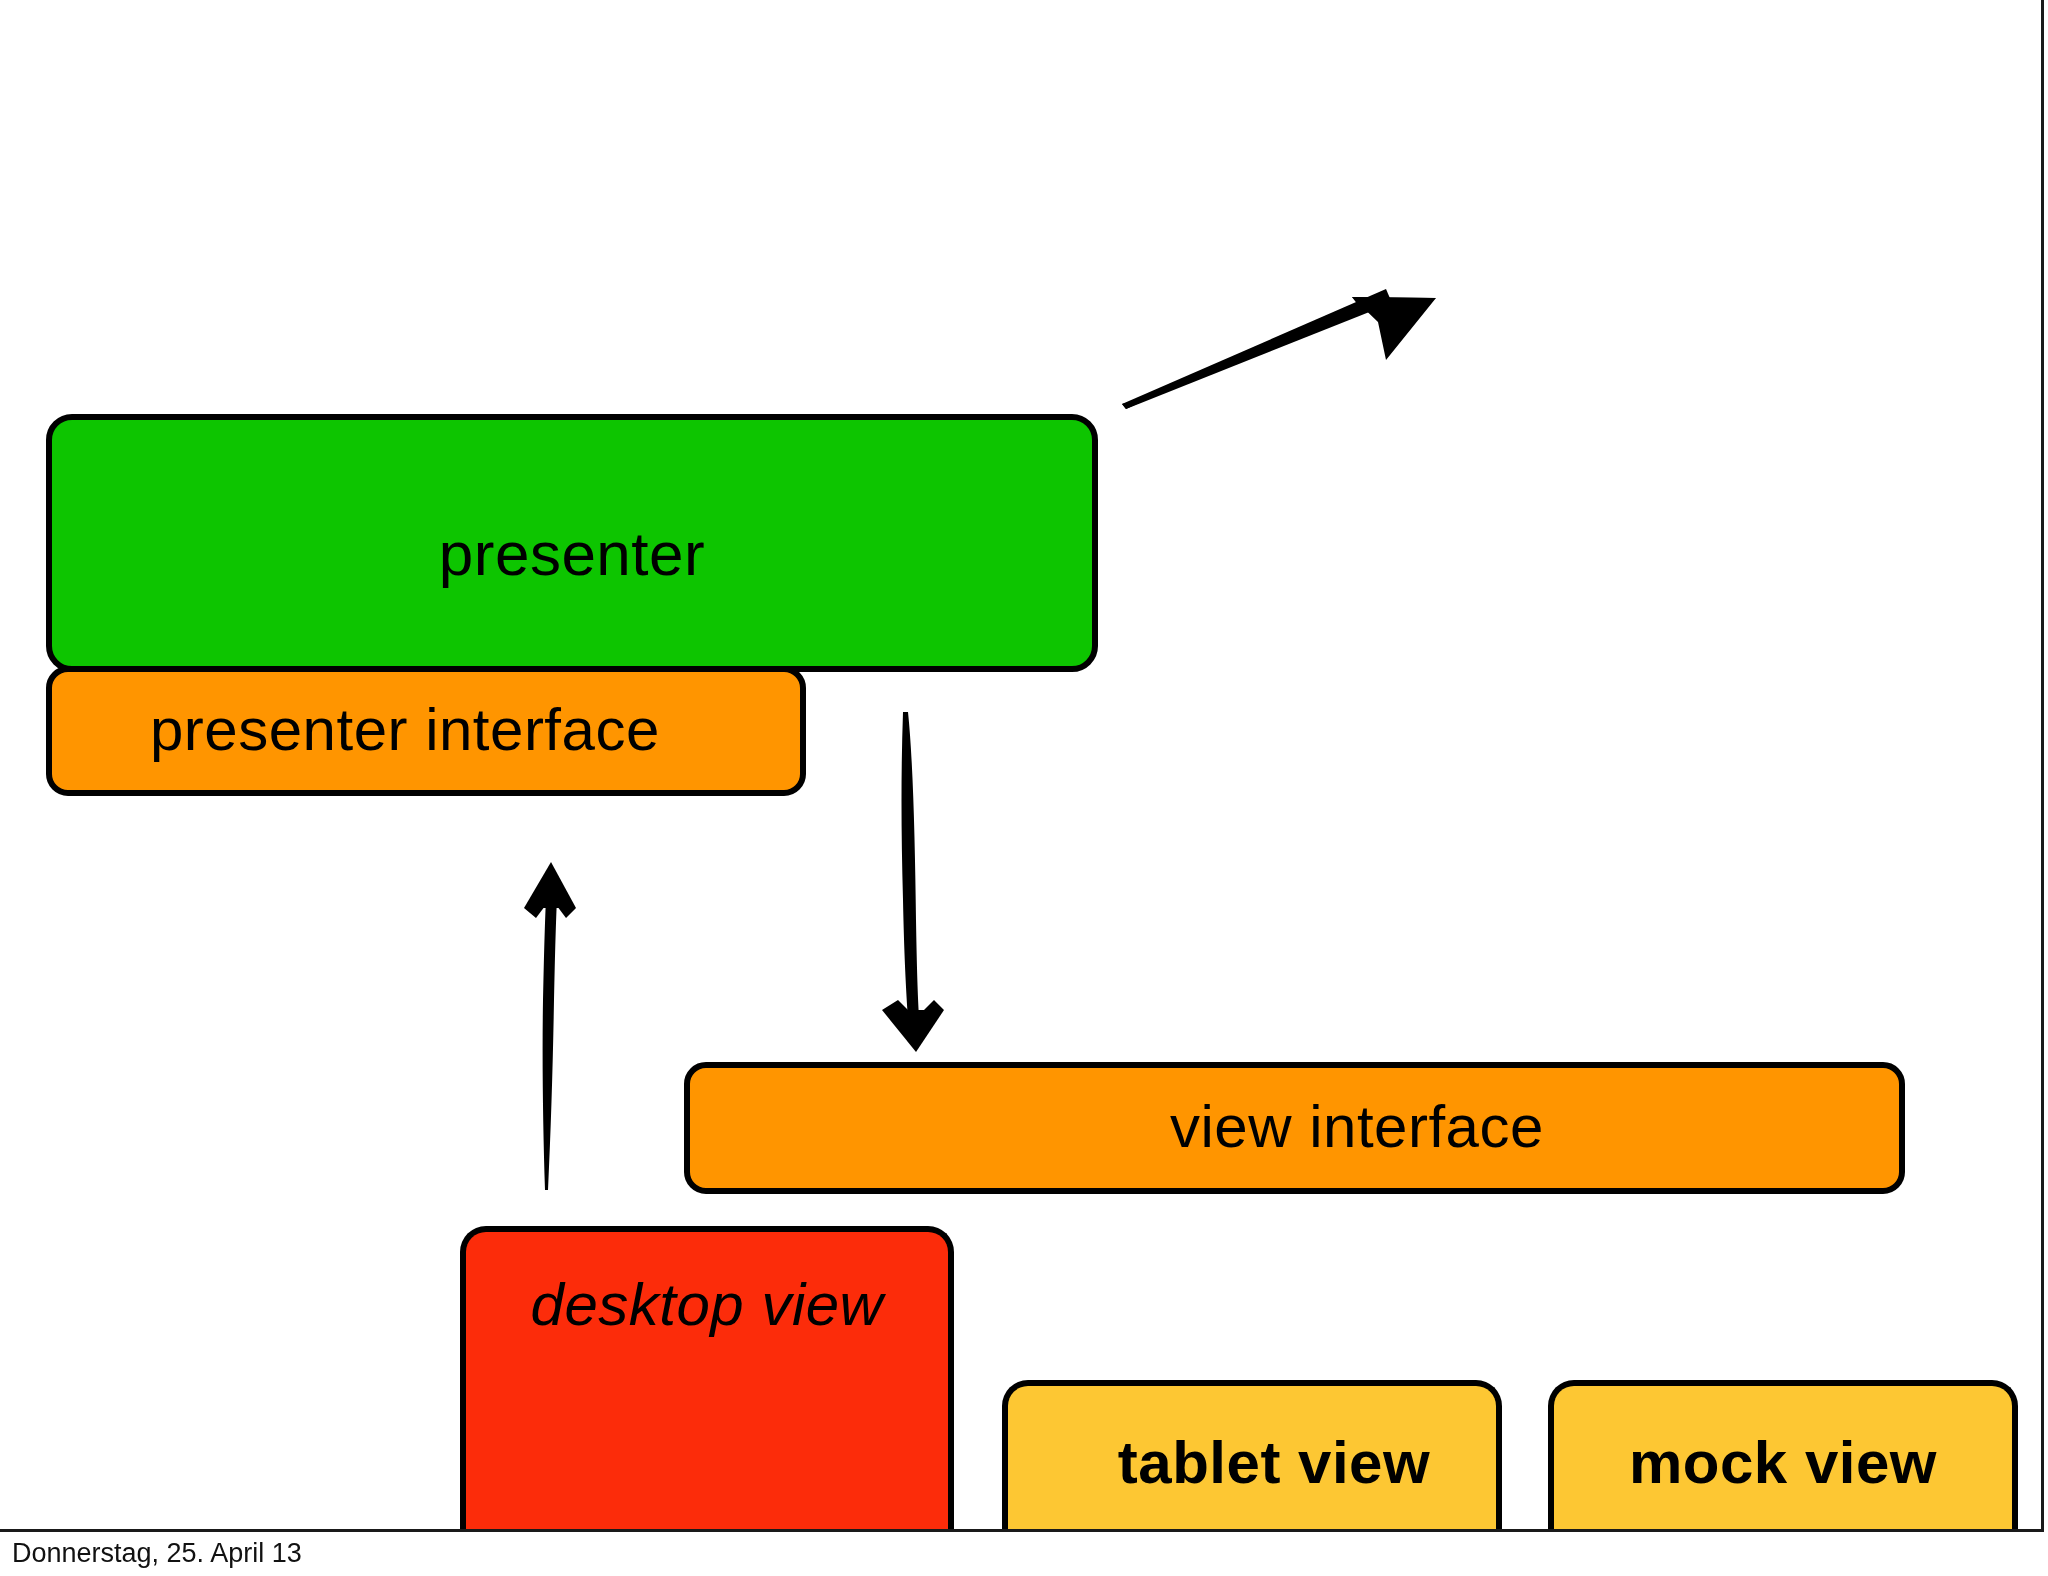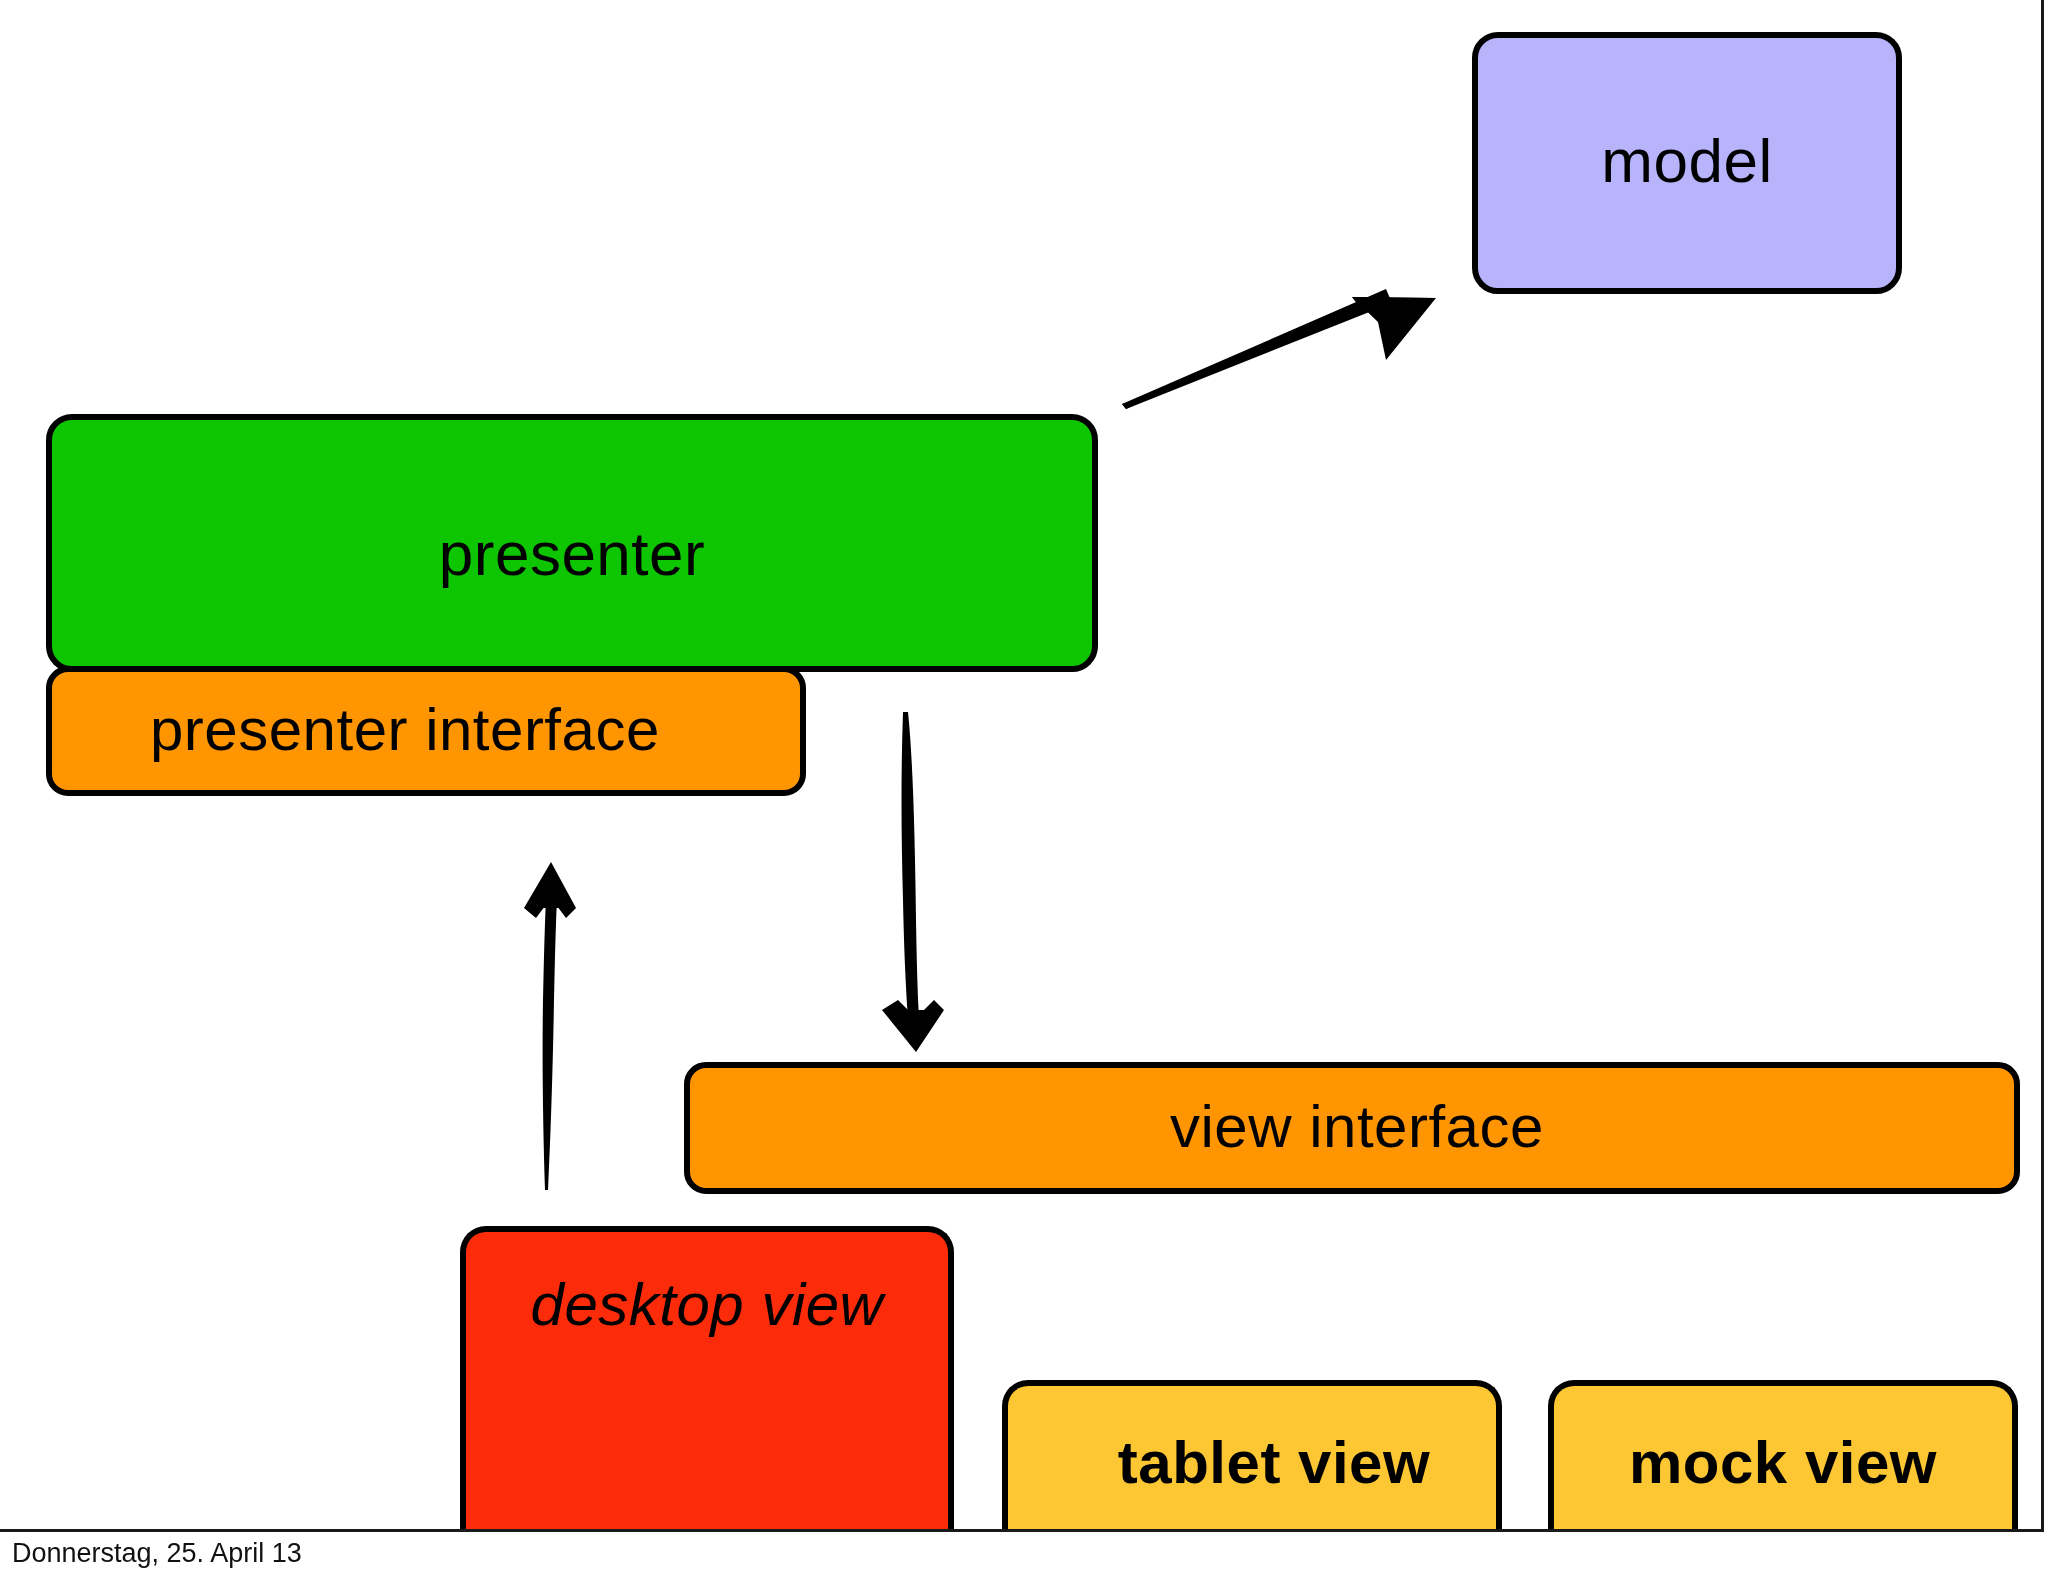--- a/index.html
+++ b/index.html
@@ -67,21 +67,21 @@
     border-radius: 22px;
     align-items: center;
     justify-content: flex-start;
     padding-left: 98px;
   }
   #node-presenter-interface span { font-size: 60px; padding-bottom: 4px; }
 
   
   #node-view-interface {
     left: 684px; top: 1062px;
-    width: 1336px; height: 132px;
+    width: 1221px; height: 132px;
     background: #ff9500;
     border-radius: 22px;
     align-items: center;
     justify-content: flex-start;
     padding-left: 480px;
   }
   #node-view-interface span { font-size: 60px; padding-bottom: 4px; }
 
   
   #node-desktop-view {
@@ -193,23 +193,20 @@
     </g>
 
     <g>
       <path d="M 548,1190 C 551,1130 553,1060 554,1000 C 555,950 556,920 557,898
                L 546,898 C 545,920 544,950 543,1000 C 542,1060 543,1130 545,1190 Z" fill="#000000"></path>
       <path d="M 524,908 L 576,908 L 551,862 Z" fill="#000000"></path>
       <path d="M 524,908 L 536,918 L 551,898 L 566,918 L 576,908 Z" fill="#000000"></path>
     </g>
   </svg>
 
-  <div class="node" id="node-model">
-    <span>model</span>
-  </div>
 
   <div class="node" id="node-presenter">
     <span>presenter</span>
   </div>
 
   <div class="node" id="node-presenter-interface">
     <span>presenter interface</span>
   </div>
 
   <div class="node" id="node-view-interface">

